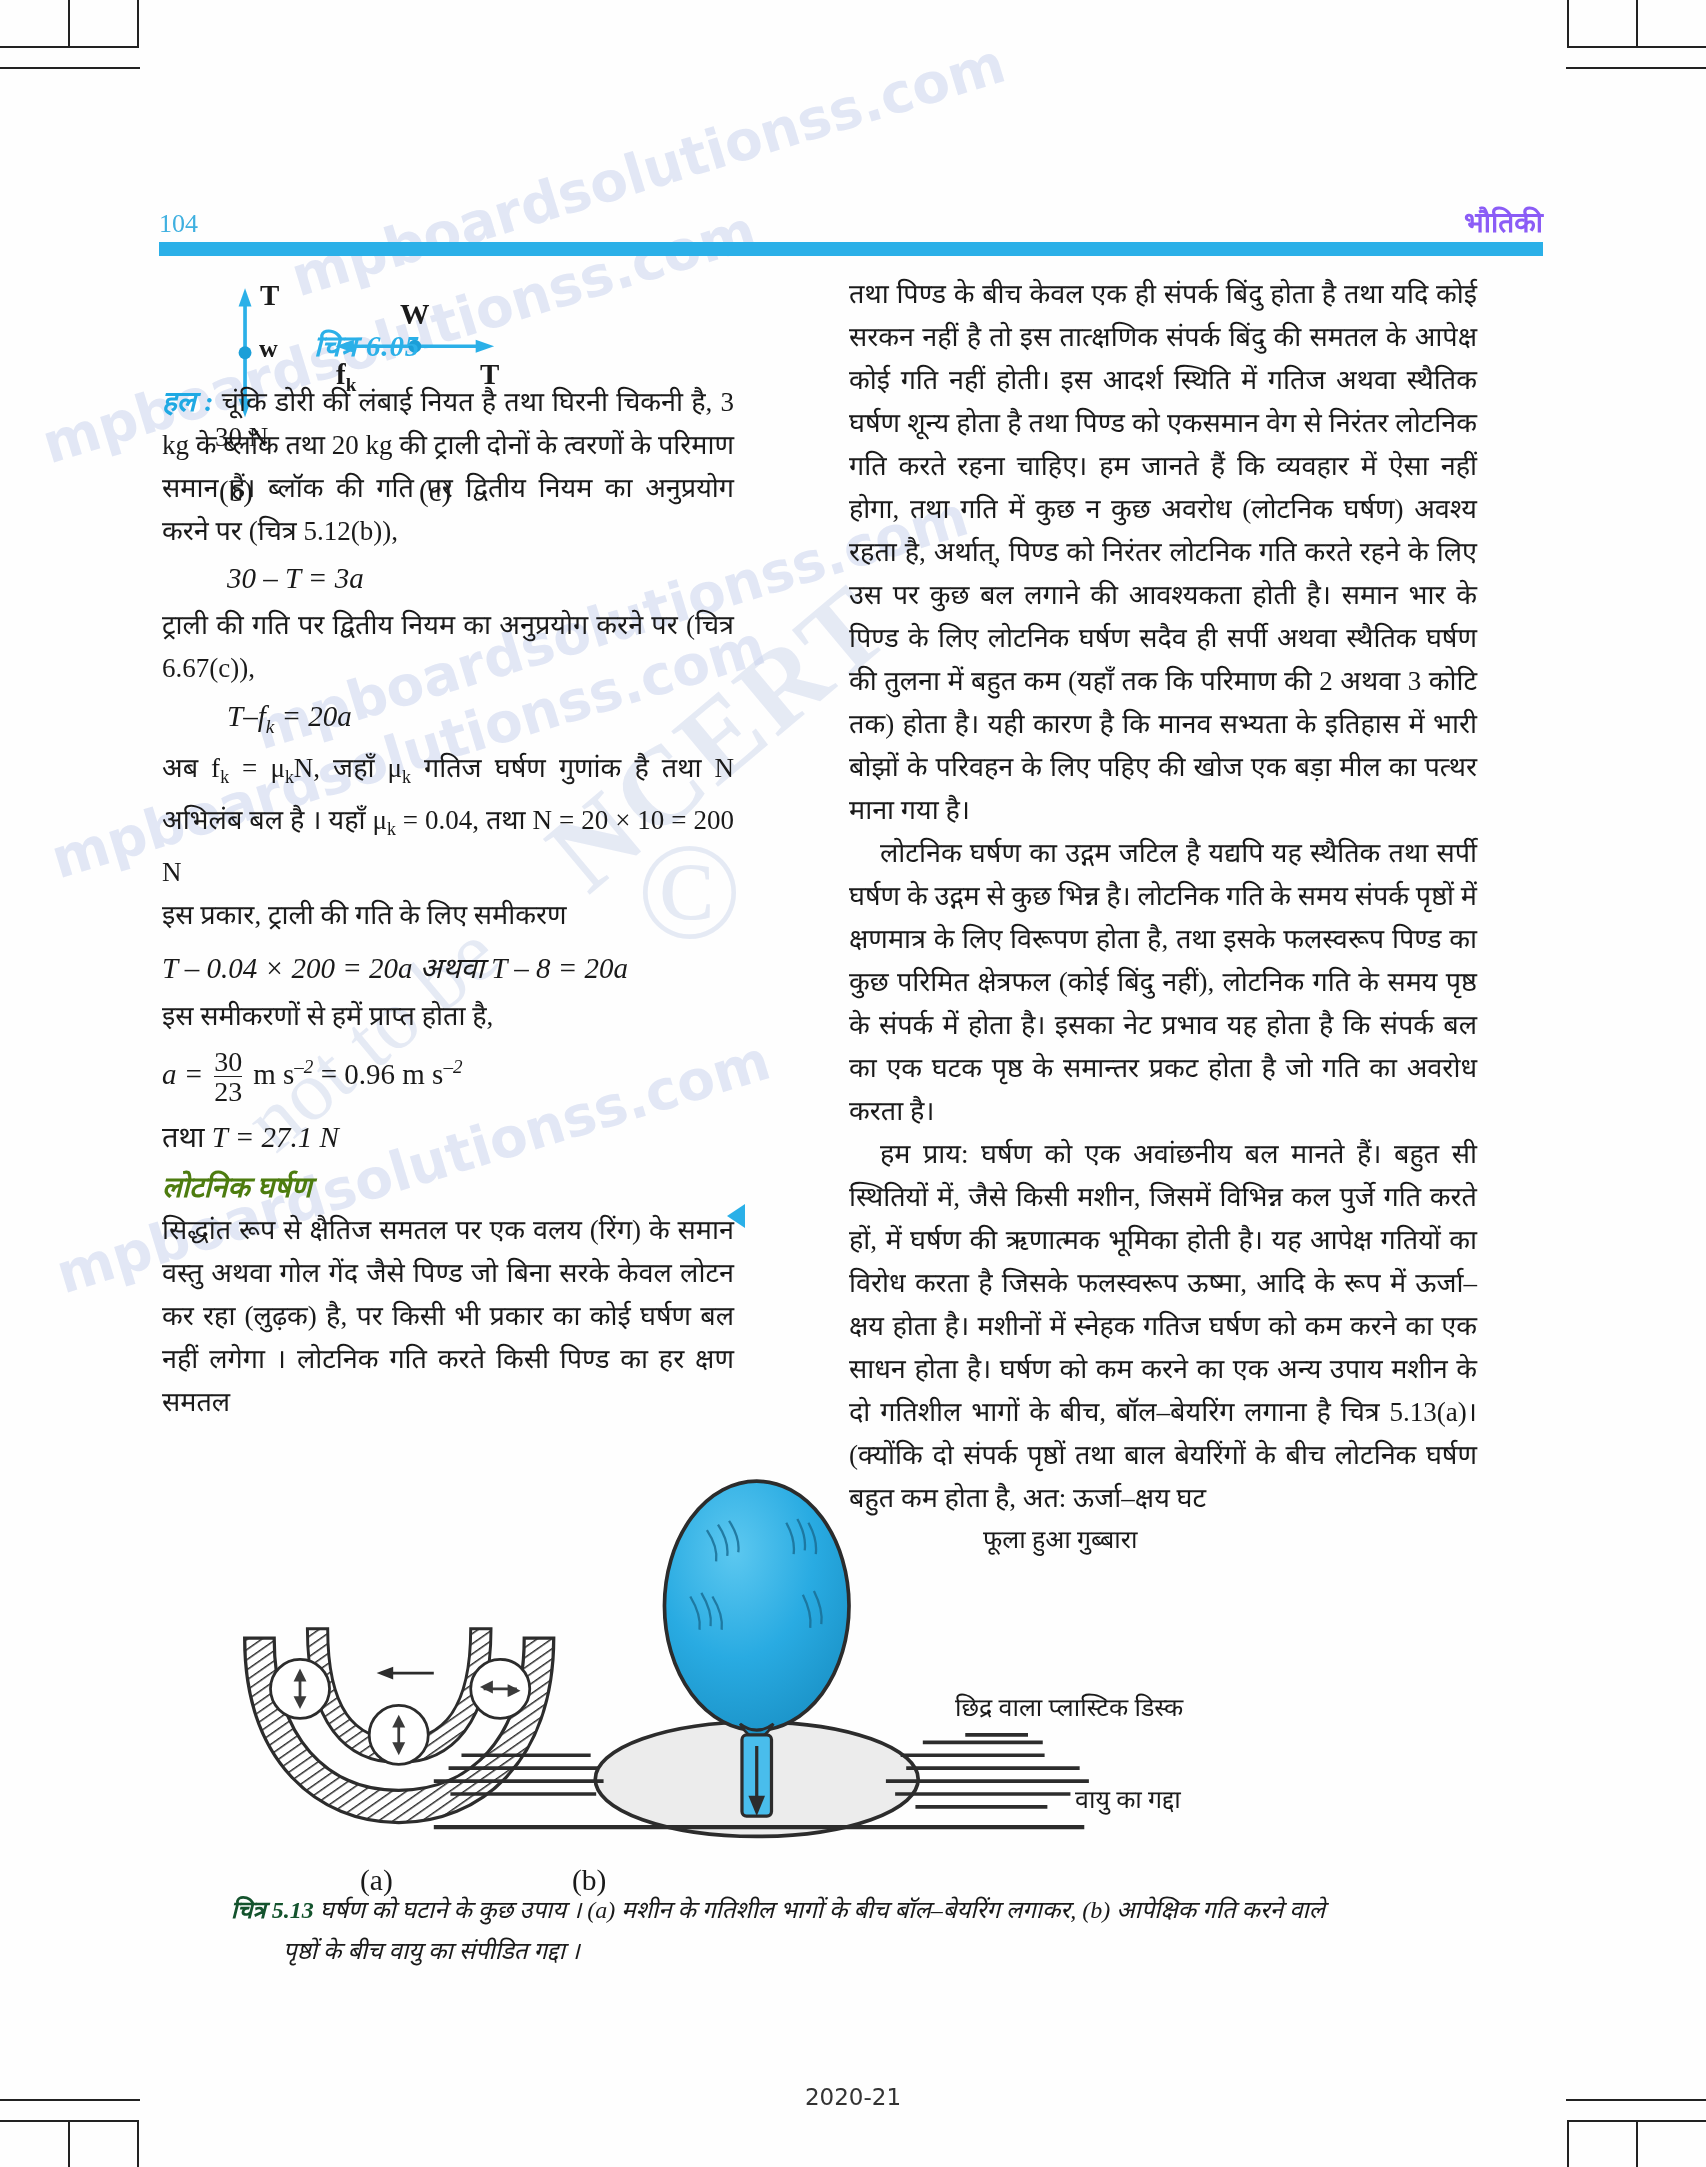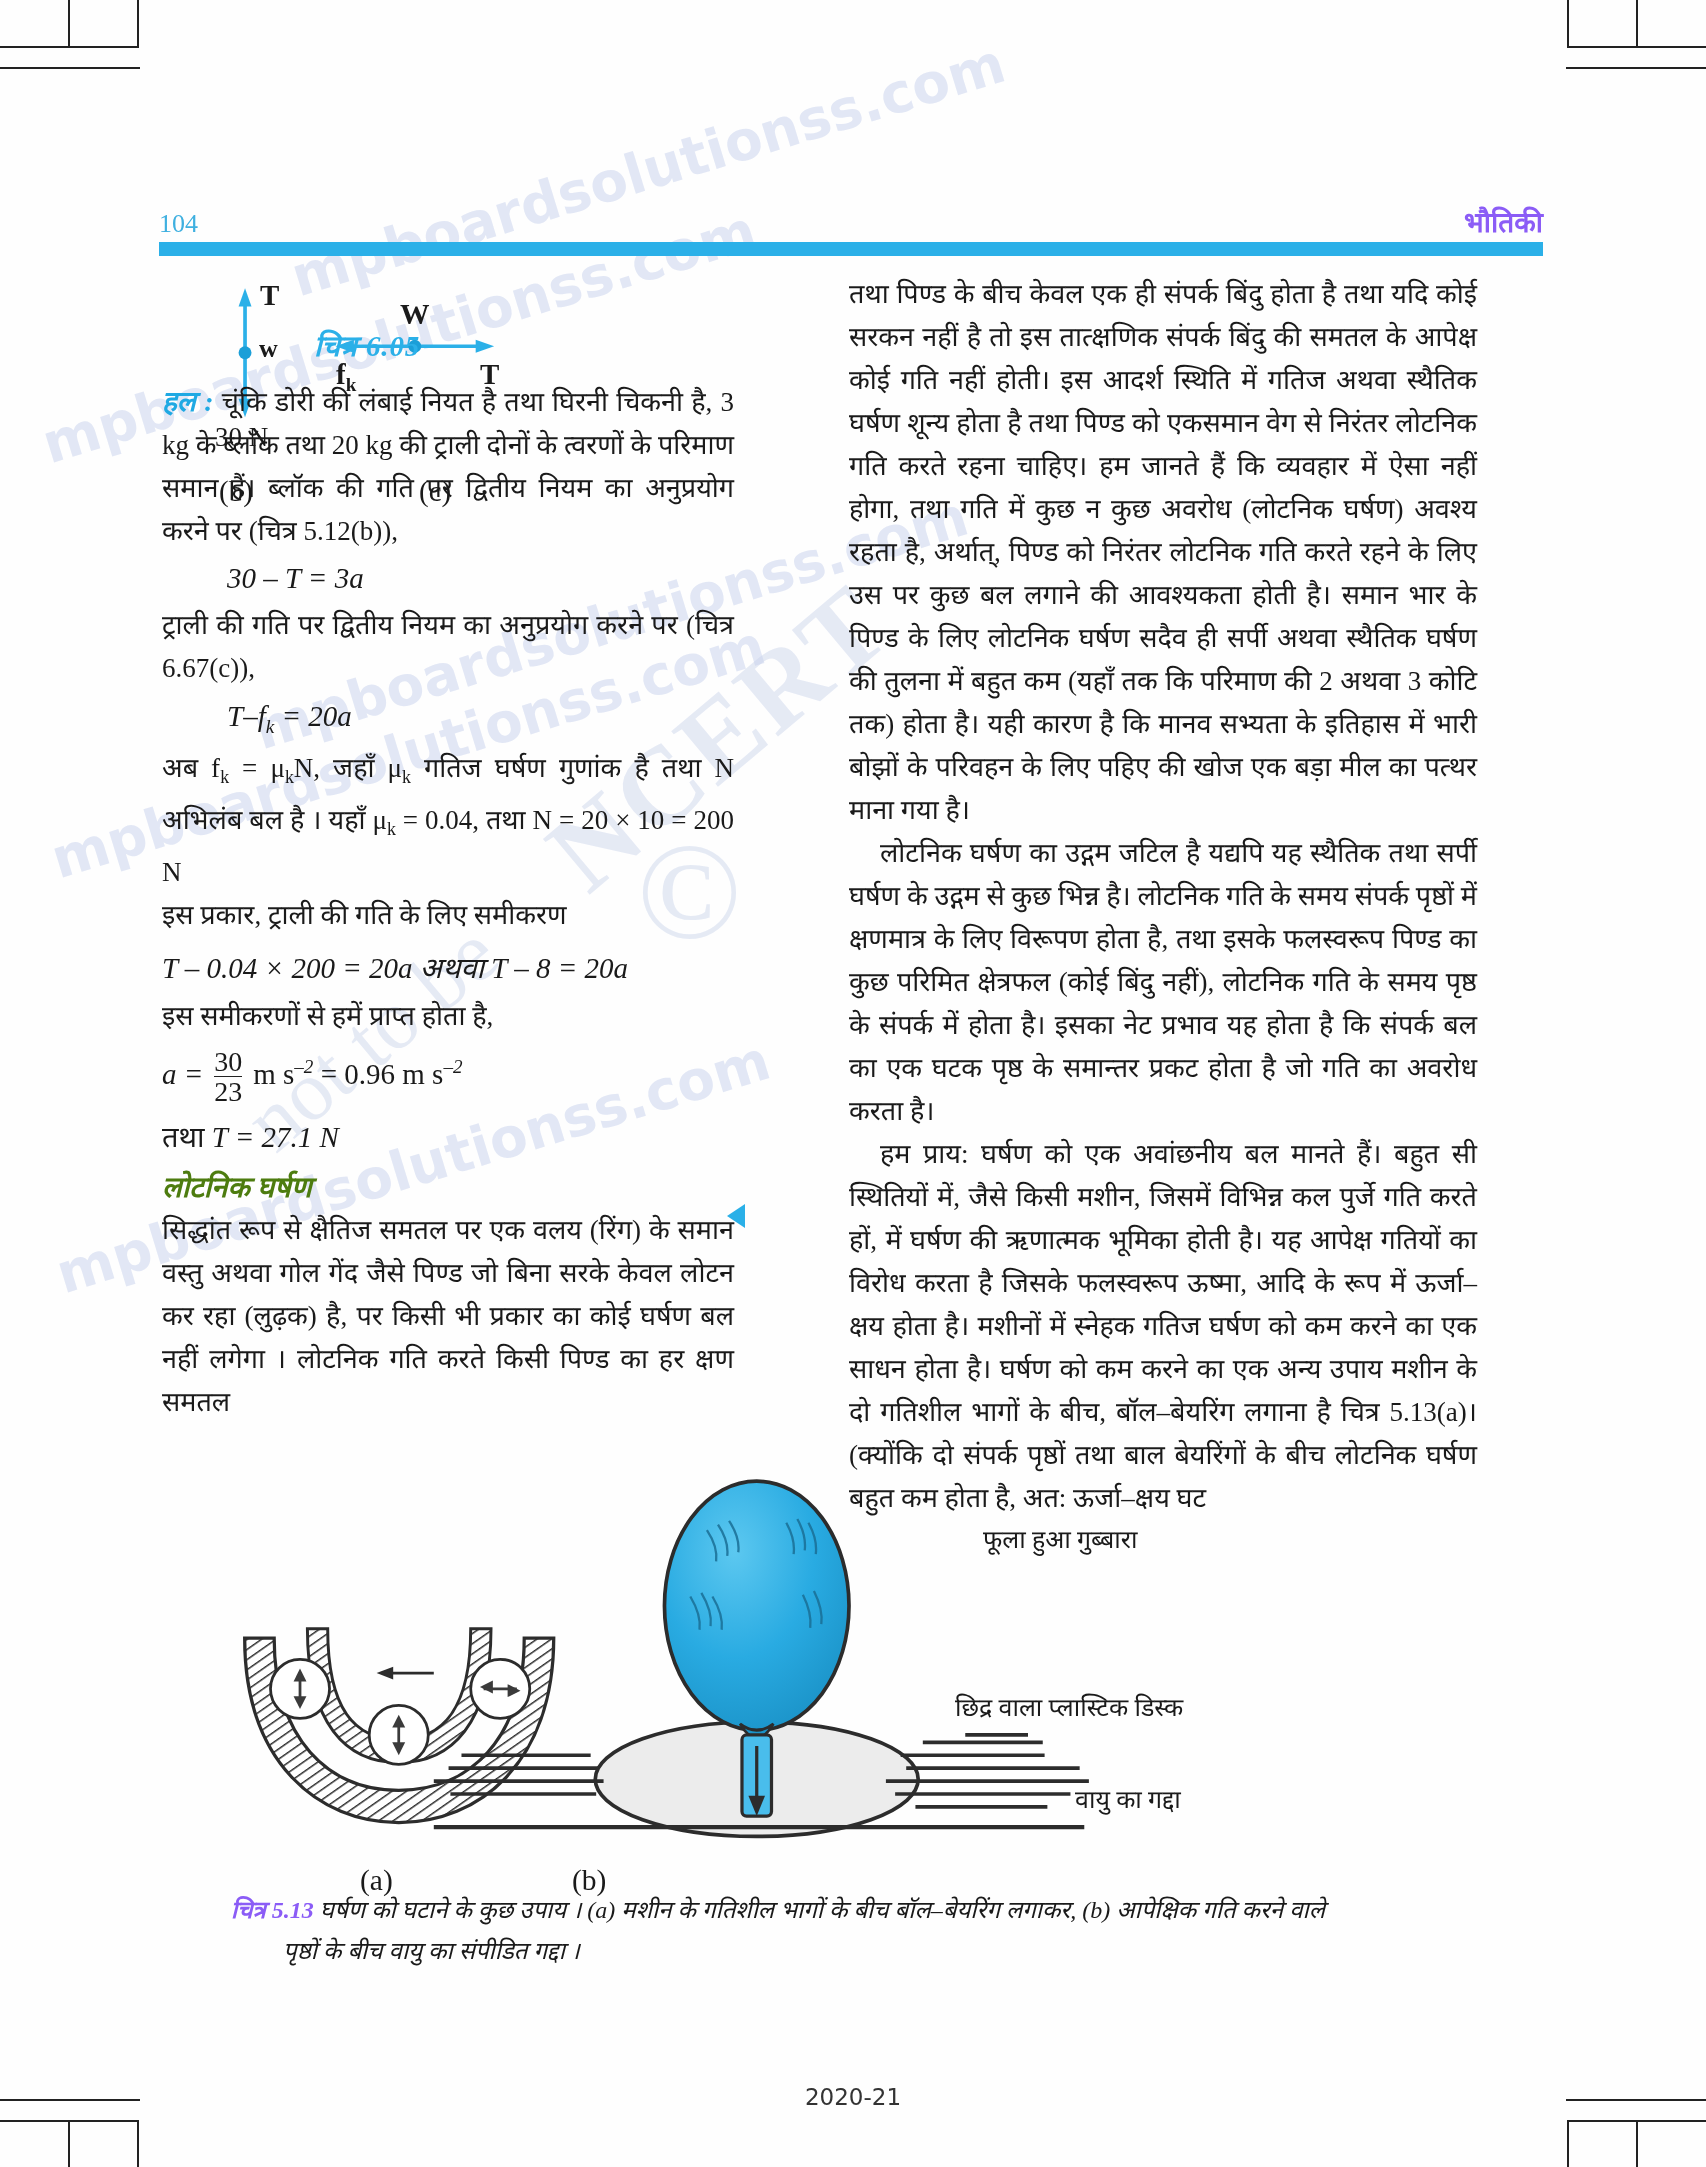--- a/index.html
+++ b/index.html
@@ -202,21 +202,21 @@
   #fig513-caption {
     position: absolute;
     left: 231px;
     top: 1890px;
     width: 1227px;
     font-size: 24px;
     line-height: 41px;
     font-style: italic;
   }
   #fig513-caption .cap-tag {
-    color: #8b5cf6;
+    color: #14532d;
     font-weight: 700;
     font-style: italic;
   }
   #fig513-caption .cap-body { font-style: italic; }
   #fig513-caption .cap-line2 { display:block; margin-left: 52px; }
 
   
   .anno {
     position: absolute;
     font-size: 25px;

